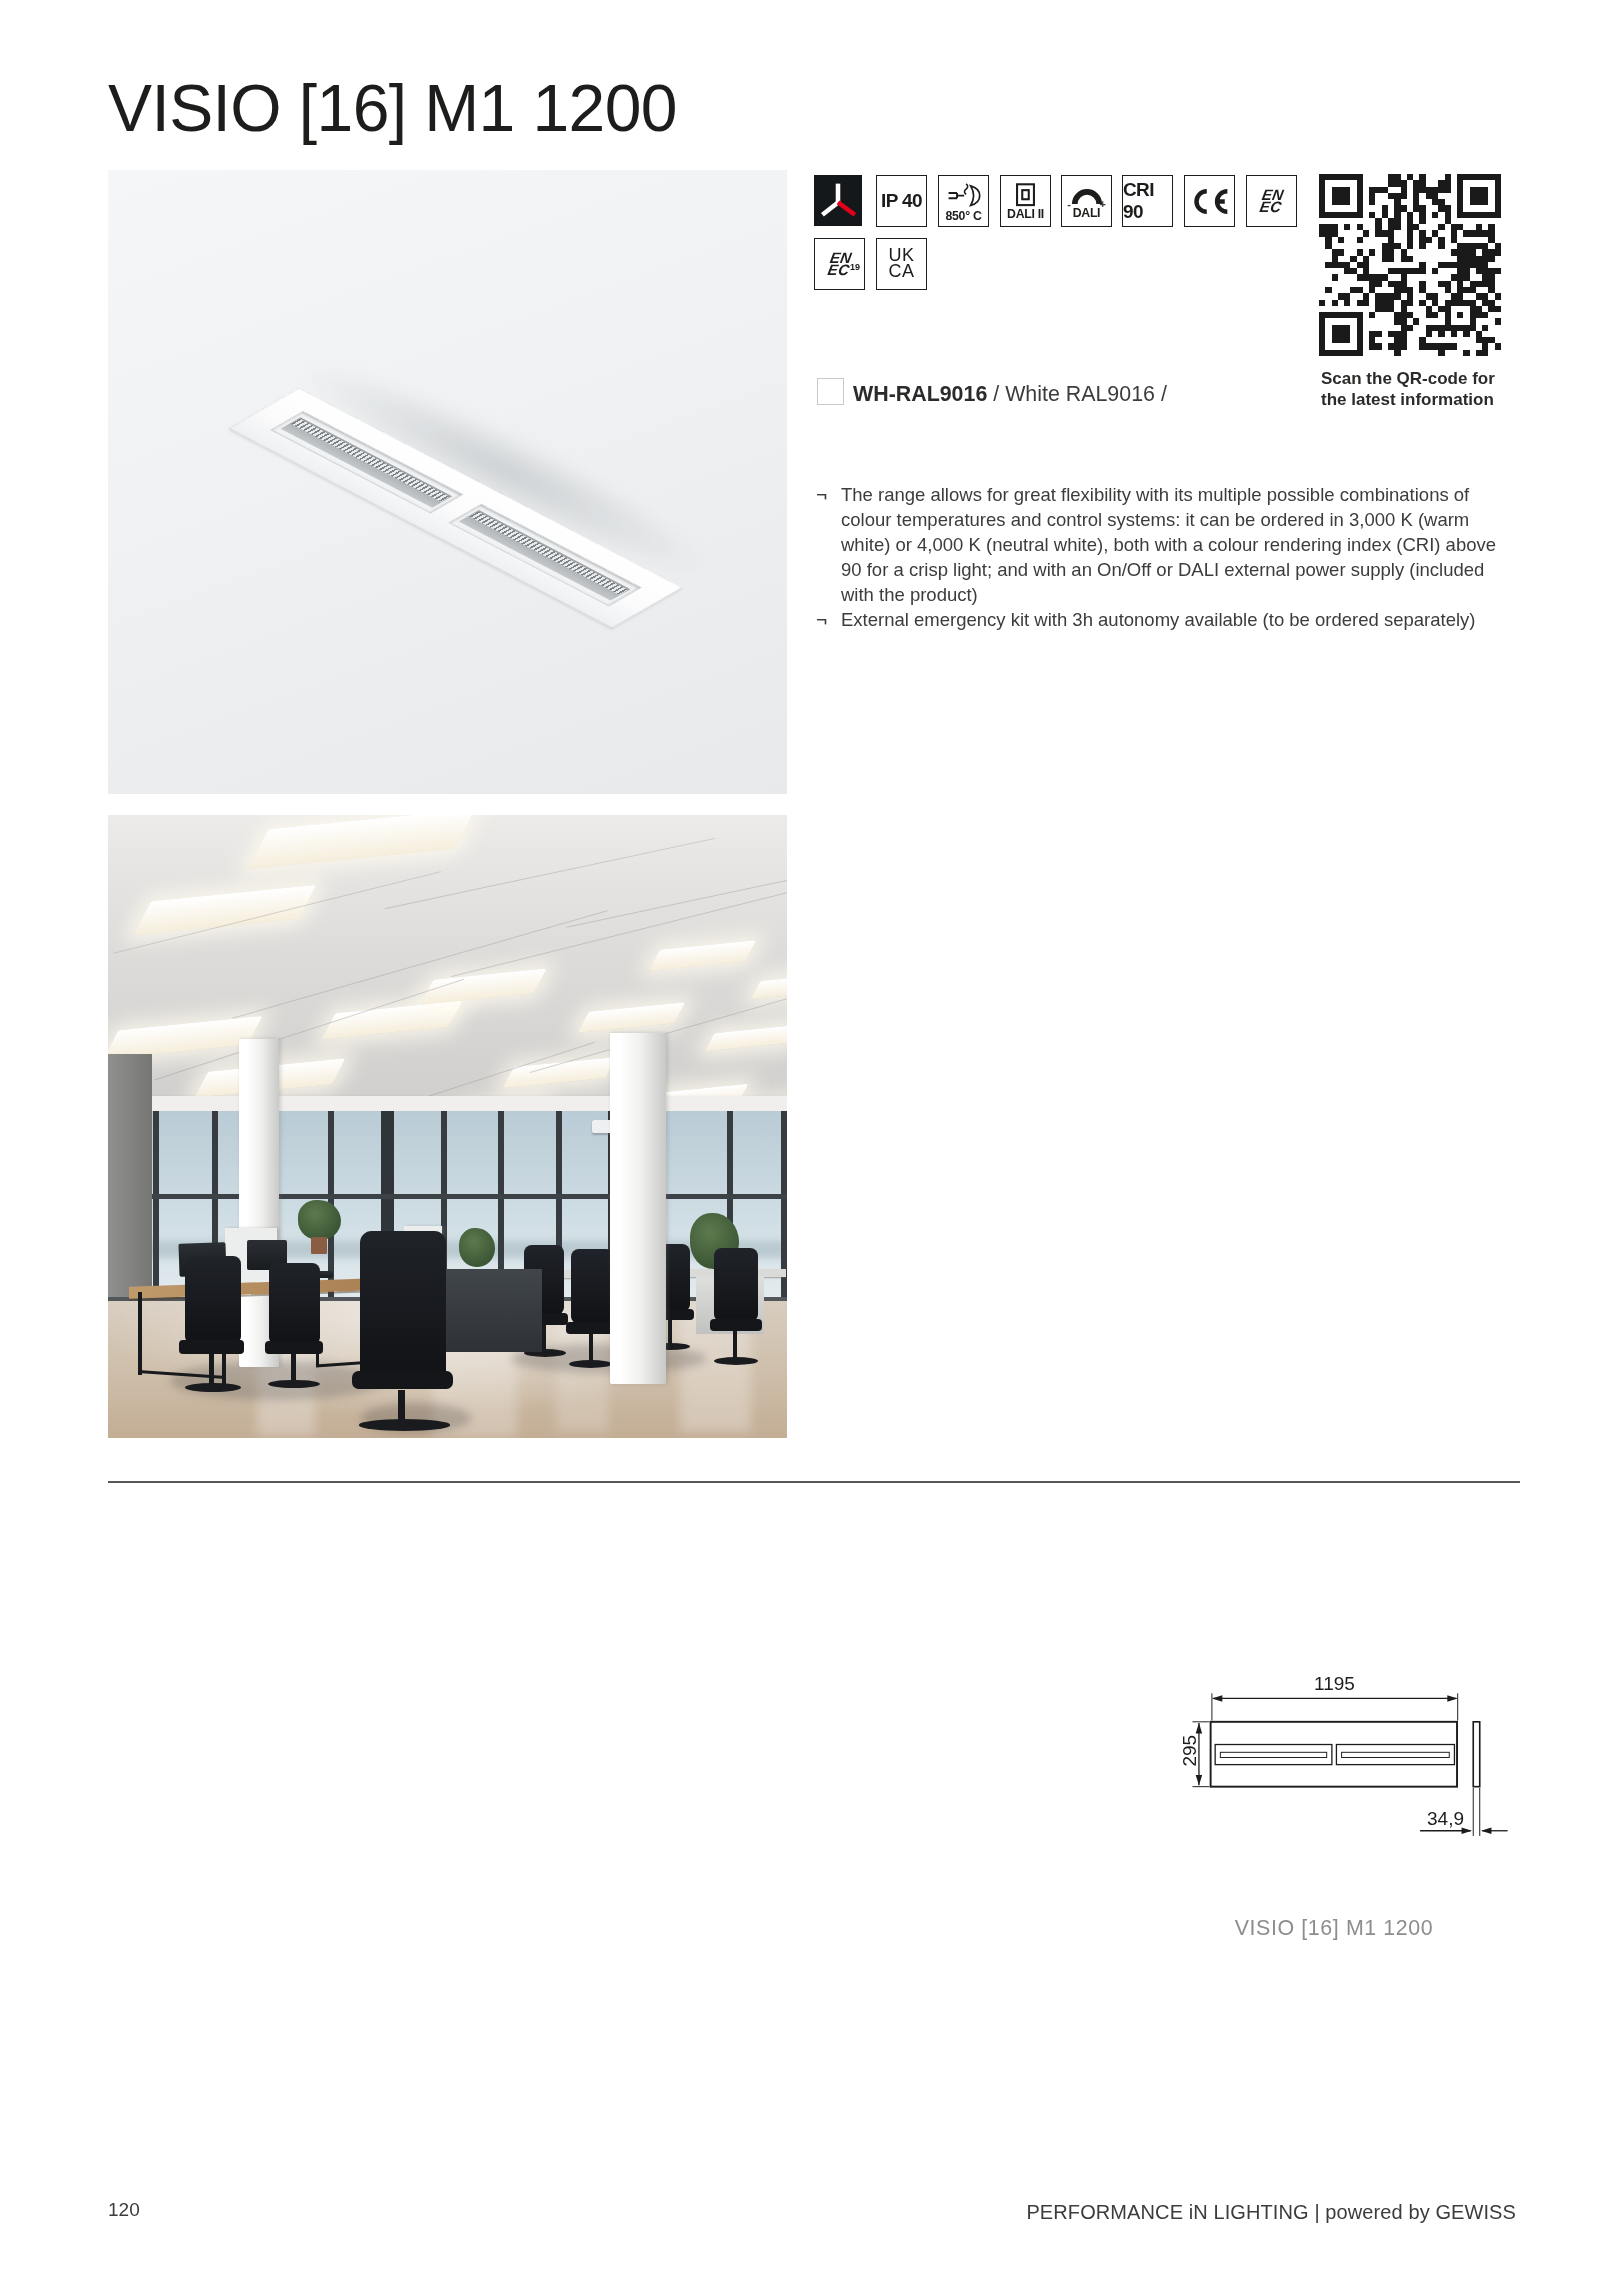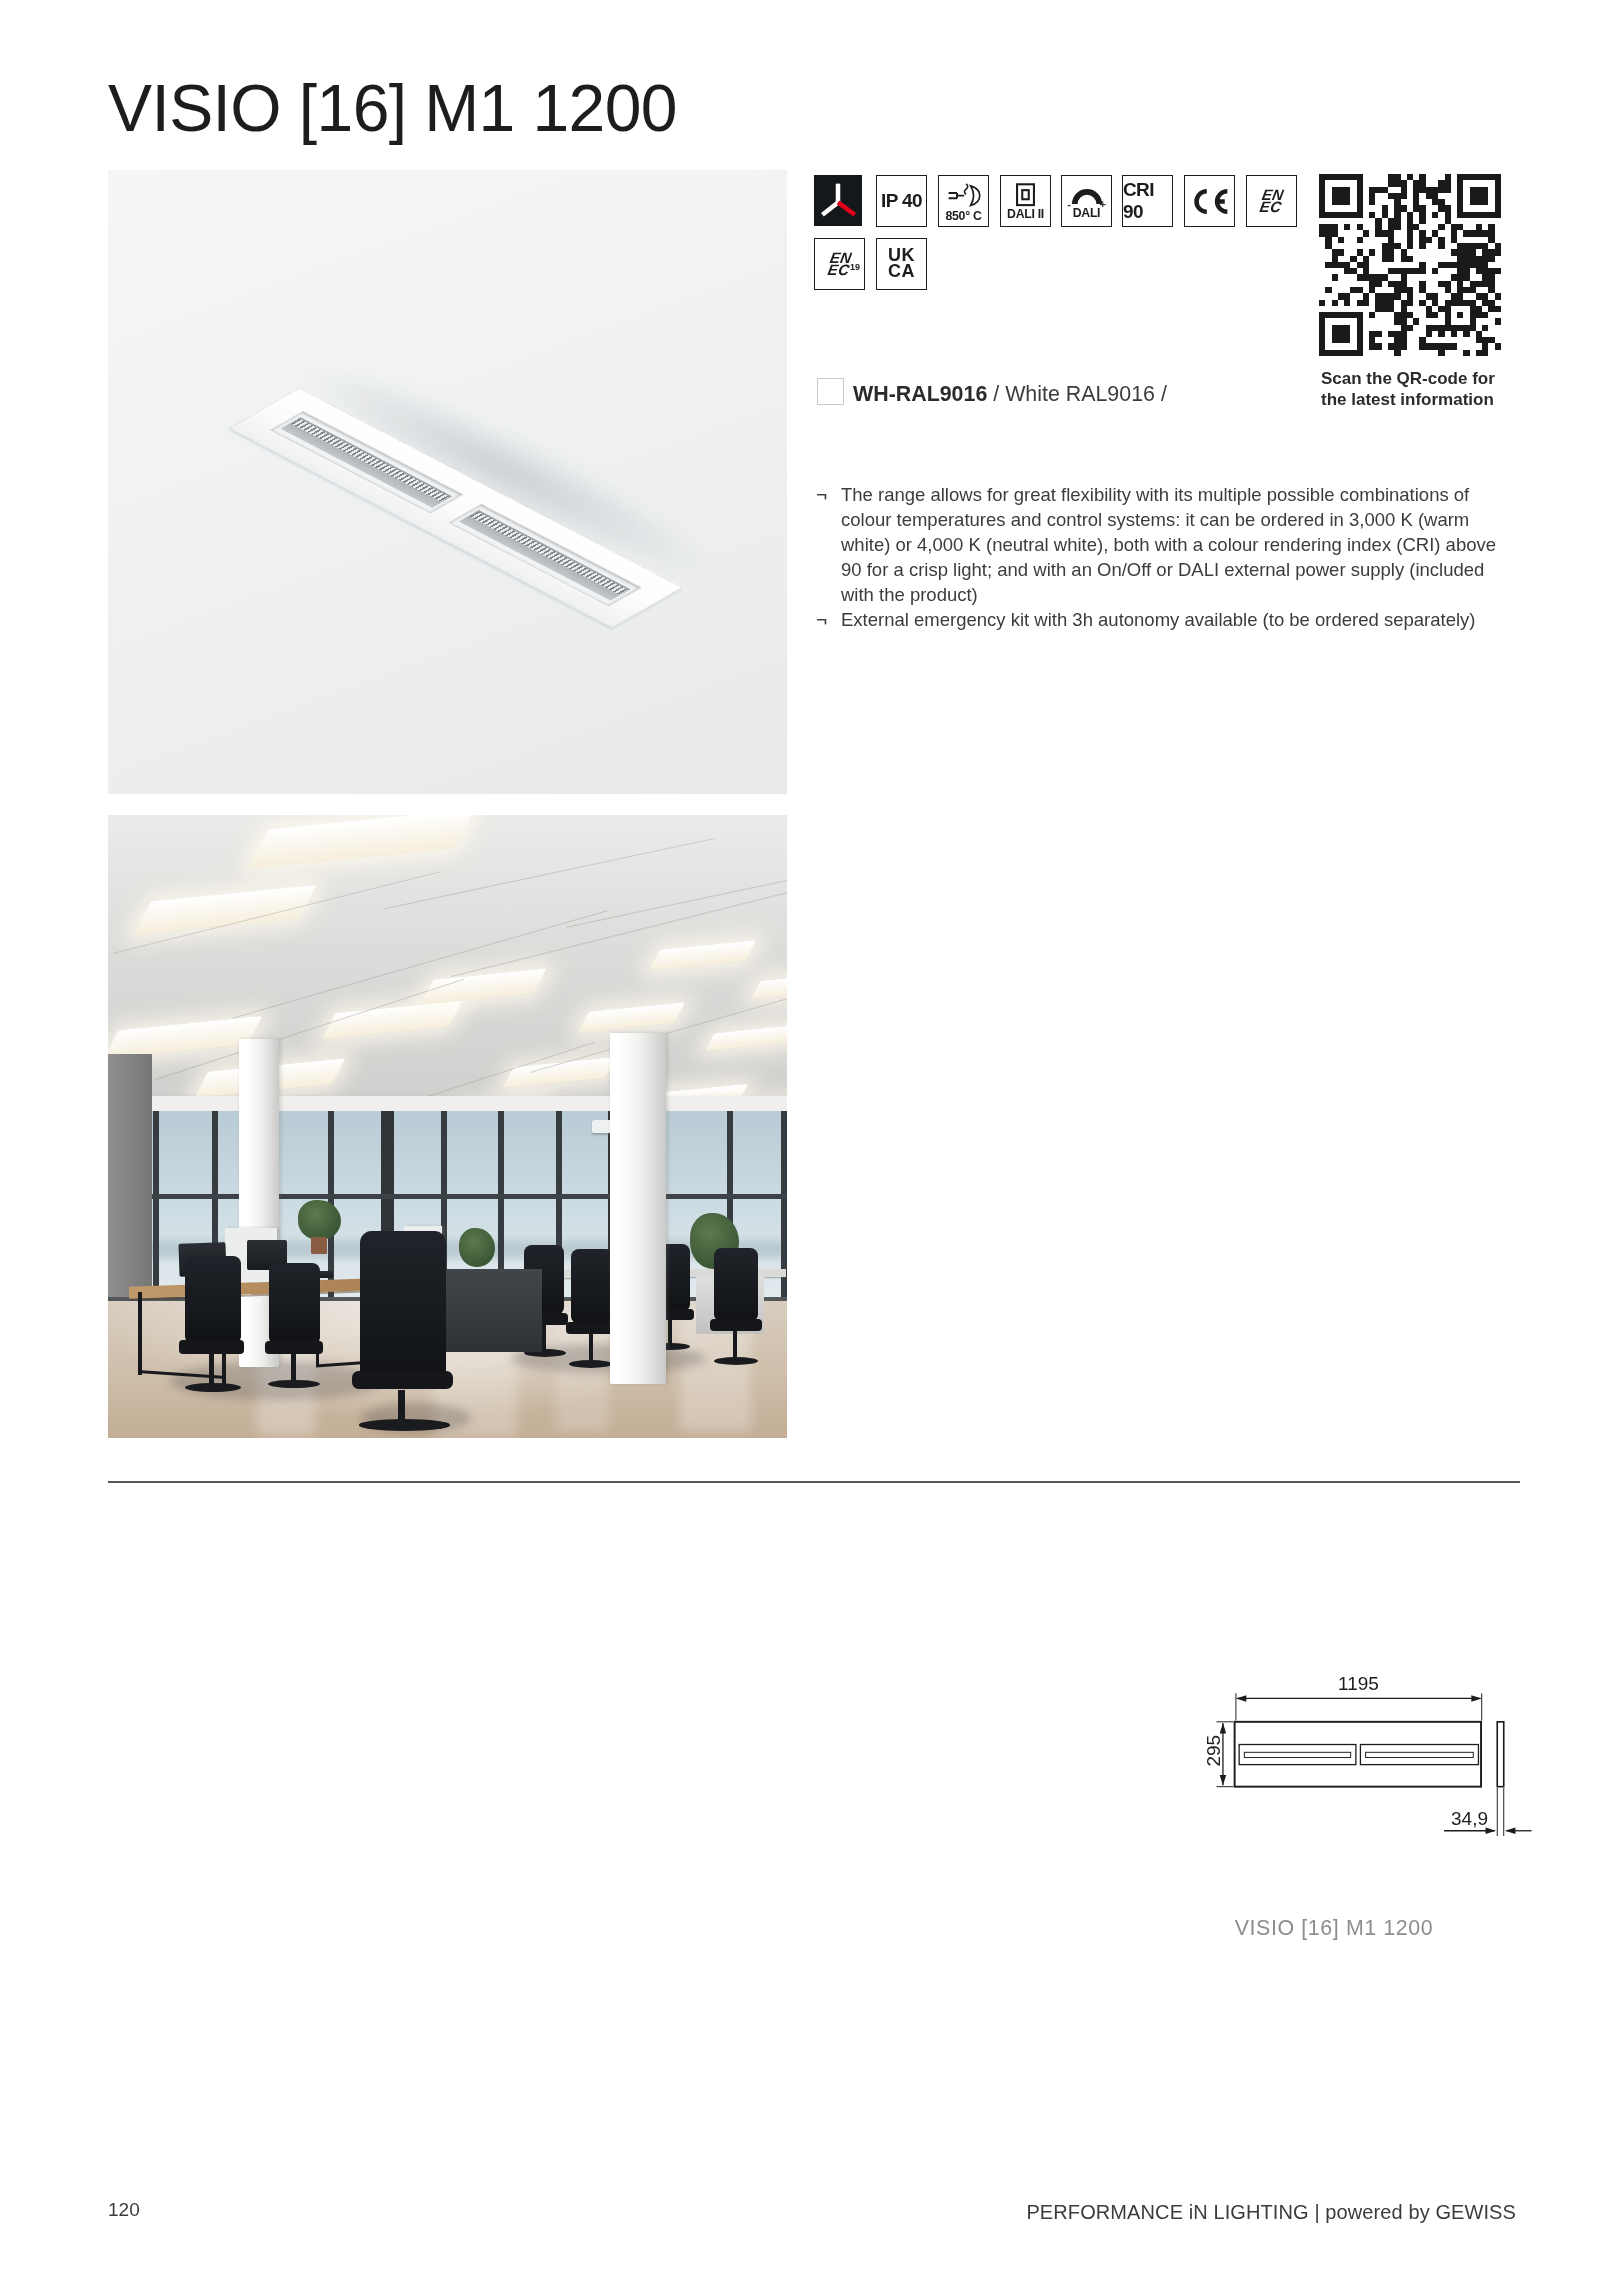--- a/index.html
+++ b/index.html
@@ -27,21 +27,21 @@
   
   .badge{width:51px;height:52px;border:1.6px solid #1d1d1b;background:#fff;box-sizing:border-box;
     display:flex;align-items:center;justify-content:center;flex-direction:column;}
   .badge--logo{width:48px;height:51px;border:none;background:#15181a;}
   .badge .big{font-size:19px;font-weight:700;color:#1d1d1b;letter-spacing:-0.6px;}
   .badge .cap{font-size:12.3px;font-weight:700;color:#1d1d1b;letter-spacing:-0.3px;margin-top:0.6px;}
   .badge svg{display:block;}
   .enec-txt{font-style:italic;font-weight:700;font-size:15px;line-height:12.3px;color:#1d1d1b;
     transform:skewX(-10deg);letter-spacing:0.3px;text-align:center;}
   .enec-sup{position:absolute;right:3.9px;top:23.4px;font-size:9px;font-weight:700;font-style:normal;color:#1d1d1b;}
-  .ukca-txt{font-weight:700;font-size:18px;line-height:15.6px;color:#1d1d1b;letter-spacing:0.6px;text-align:center;}
+  .ukca-txt{font-weight:400;font-size:18px;line-height:15.6px;color:#1d1d1b;letter-spacing:0.6px;text-align:center;}
   
   .qr{left:1319px;top:174px;width:182px;height:182px;background:#fff;}
   .qr svg{width:100%;height:100%;shape-rendering:crispEdges;}
   .qr-caption{left:1321px;top:368px;width:190px;font-size:17px;line-height:21.4px;
     font-weight:700;color:#2b2b2a;}
   
   .swatch{left:817px;top:378px;width:27px;height:27px;background:#ffffff;border:1.3px solid #c9c9c9;box-sizing:border-box;}
   .finish-label{left:853px;top:382px;font-size:21.4px;color:#3c3c3b;}
   .finish-label .code{font-weight:700;color:#2b2b2a;}
   
@@ -78,21 +78,21 @@
   .chairback{position:absolute;background:linear-gradient(180deg,#202329,#101215);border-radius:7.8px;}
   .chairseat{position:absolute;background:#14161a;border-radius:3.9px;}
   .chairbase{position:absolute;background:#191b1e;border-radius:50%;}
   .cabinet{position:absolute;background:linear-gradient(180deg,#41464b,#2e3236);}
   .partition{position:absolute;background:#eceded;box-shadow:1.9px 0 2.6px rgba(120,120,118,.35);}
   .foliage{position:absolute;background:radial-gradient(circle at 40% 35%,#5d7a4e,#3c5735 70%);border-radius:45% 55% 50% 50%;}
   .pot{position:absolute;background:#8a5c41;border-radius:1.3px;}
   .ac{position:absolute;background:#eef0f1;border-radius:2.6px;box-shadow:0 1.3px 1.9px rgba(90,95,100,.4);}
   
   .divider{left:108px;top:1481px;width:1412px;height:1.9px;background:#575756;}
-  .dims{left:1168px;top:1644px;width:403px;height:214px;}
+  .dims{left:1144px;top:1644px;width:403px;height:214px;}
   .dim-label{position:absolute;font-size:19px;color:#1d1d1b;}
   .dim-caption{left:1204px;top:1916px;width:260px;text-align:center;font-size:21.4px;color:#8c8d8f;letter-spacing:0.6px;}
   
   .pagenum{left:108px;top:2199px;font-size:19px;color:#3c3c3b;}
   .footer-right{left:910px;top:2201px;width:606px;text-align:right;font-size:20px;color:#3c3c3b;letter-spacing:0.1px;}
 </style>
 </head>
 <body>
 
 <div class="abs title">VISIO [16] M1 1200</div>

